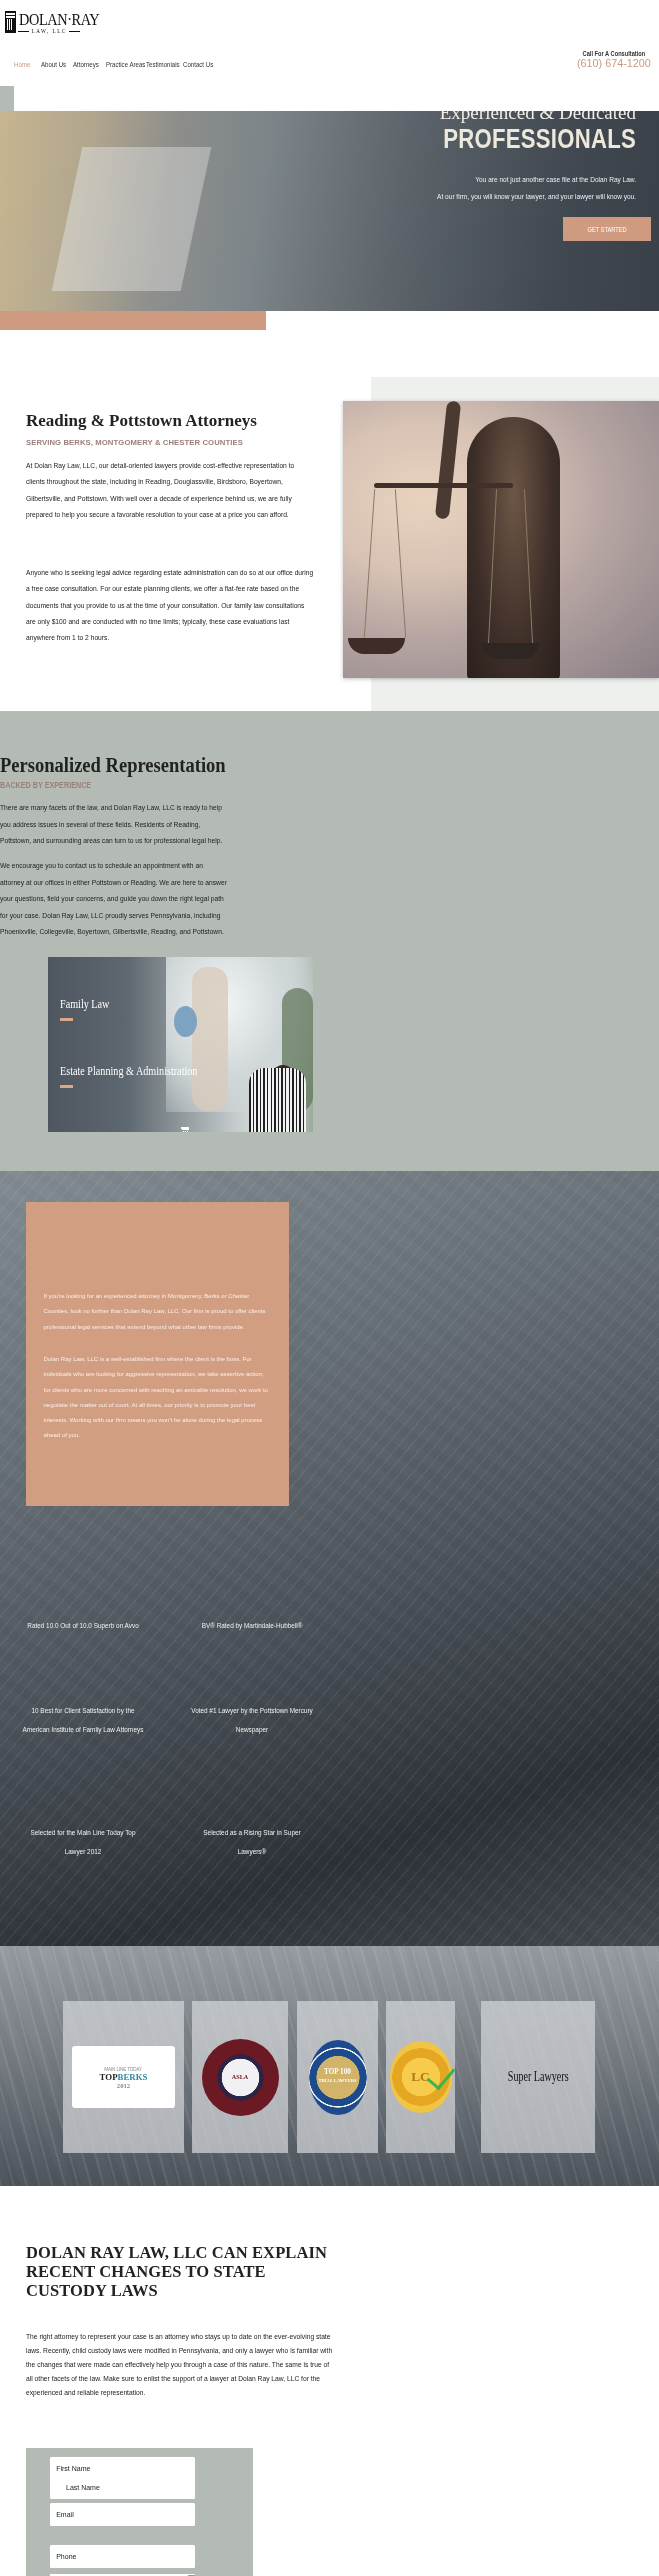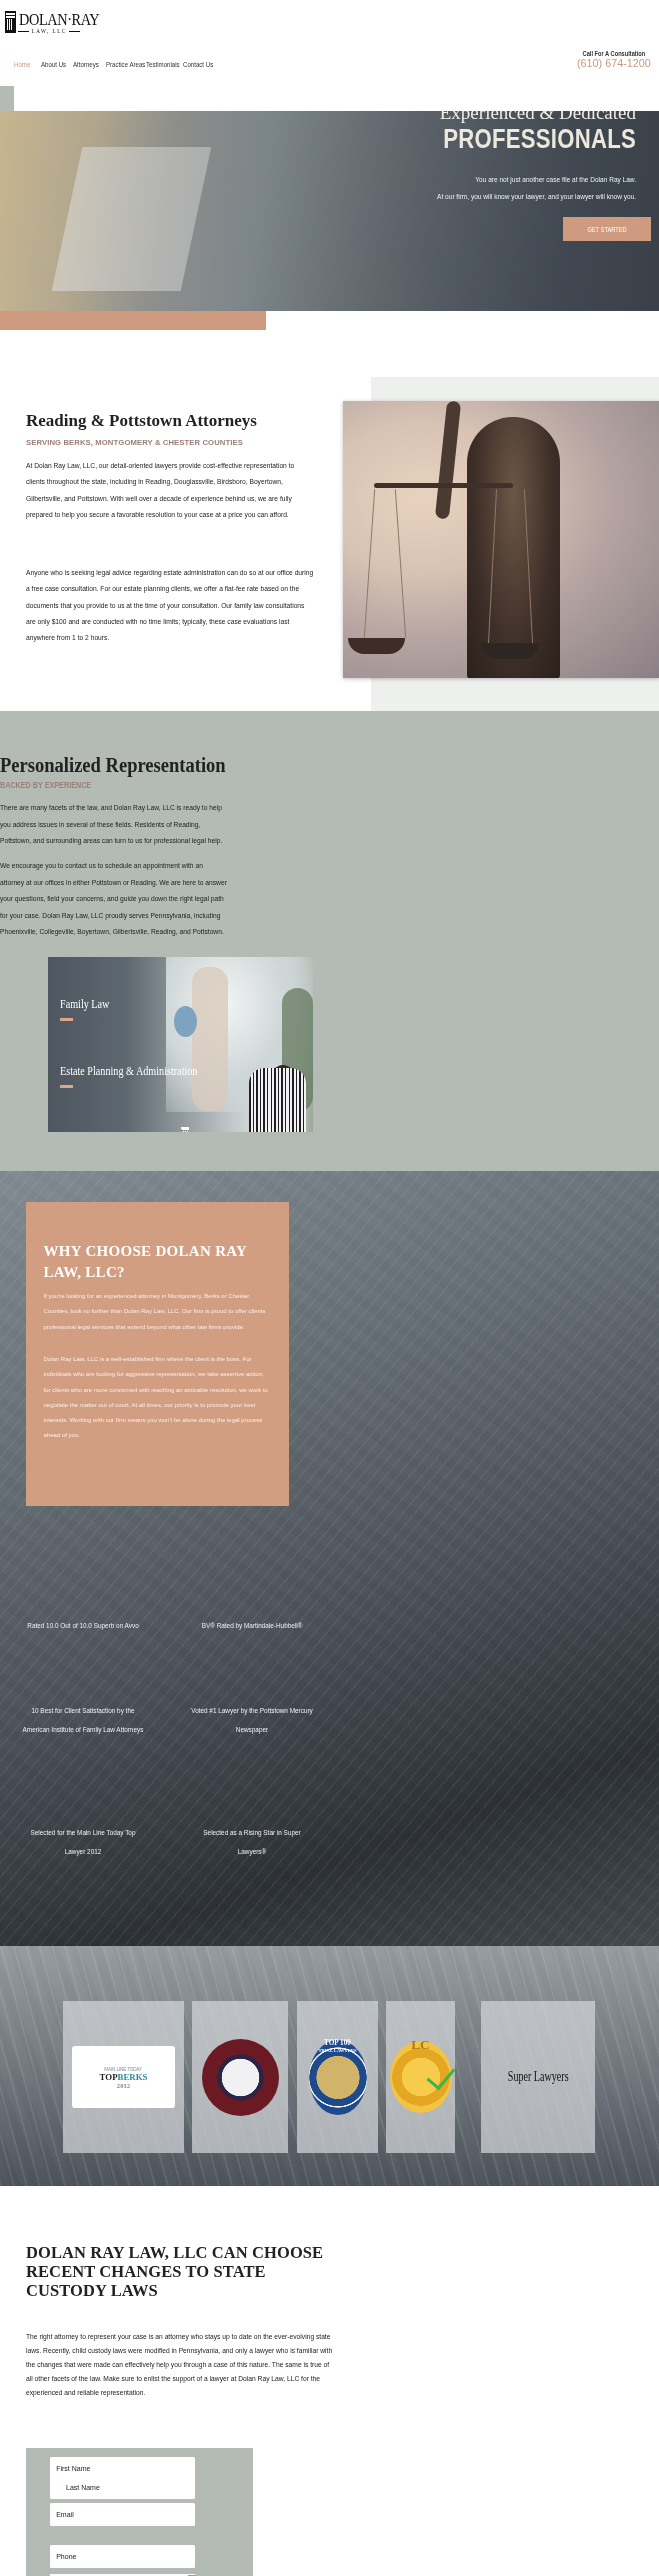--- a/index.html
+++ b/index.html
@@ -88,21 +88,21 @@
   .why-bottom { position: absolute; left: 0; top: 1946px; width: 659px; height: 240px;
     background: linear-gradient(180deg, rgba(150,156,162,0.9) 0%, rgba(120,126,132,0.9) 40%, rgba(72,78,86,0.92) 100%),
       repeating-linear-gradient(70deg, #9aa1a6 0 10.3px, #70787f 10.3px 19.6px); }
   .why-bottom-tex { position: absolute; inset: 0; background: repeating-linear-gradient(75deg, rgba(255,255,255,0.08) 0 2.1px, rgba(0,0,0,0) 2.1px 12.4px); }
 
   .mlt { width: 103px; height: 62px; background: #fff; border-radius: 3.1px; display: flex; flex-direction: column; align-items: center; justify-content: center; }
   .mlt-1 { font-size: 6.2px; color: #8a8a8a; transform: scaleX(0.75); letter-spacing: -0.2px; white-space: nowrap; }
   .mlt-2 { font-family: "Liberation Serif", serif; font-size: 8.8px; font-weight: bold; color: #222; }
   .mlt-2 span { color: #2c8aa0; }
   .mlt-3 { font-family: "Liberation Serif", serif; font-size: 6.7px; font-weight: bold; color: #888; }
-  .seal { width: 67px; height: 67px; border-radius: 50%; position: relative; display: flex; justify-content: center; }
+  .seal { width: 67px; height: 67px; border-radius: 50%; position: relative; display: flex; align-items: center; justify-content: center; }
   .seal-asla { background: radial-gradient(circle, #f1f1f3 0 34%, #2c2346 35% 42%, #6b1a24 43% 100%); width: 77px; height: 77px; }
   .seal-top { background: radial-gradient(circle, #d2b36a 0 45%, #1d4a8d 46% 60%, #f2f2f2 61% 63%, #1d4a8d 64% 100%); width: 58px; height: 75px; border-radius: 50%; }
   .seal-lc { background: radial-gradient(circle, #f7cb4b 0 40%, #e5a722 41% 60%, #f1c444 61% 100%); width: 62px; height: 72px; border-radius: 50%; }
   .seal-text { font-family: "Liberation Serif", serif; font-weight: bold; color: #fff; font-size: 7.2px; text-align: center; line-height: 7.7px; }
   .seal-lc .seal-text { color: #b27a1b; font-size: 13.4px; }
   .seal-asla .seal-text { color: #6b1a24; font-size: 6.2px; }
   .check { position: absolute; right: 3.1px; top: 20.6px; width: 15.5px; height: 26px; border-right: 3.1px solid #3cb44a; border-bottom: 3.1px solid #3cb44a; transform: rotate(40deg); }
   .super { font-family: "Liberation Serif", serif; font-size: 14px; color: #111; transform: scaleX(0.72); white-space: nowrap; }
 
   
@@ -201,21 +201,20 @@
       <div class="col" style="left:1.5px"></div>
         <div class="col" style="left:3.6px"></div>
         <div class="col" style="left:5.7px"></div>
     </div>
   </div>
 </section>
 
 <section class="why">
   <div class="why-texture"></div>
   <div class="why-box">
-    <h2 class="why-title">WHY CHOOSE DOLAN RAY LAW, LLC?</h2>
     <p class="why-p" style="top:87px">If you're looking for an experienced attorney in Montgomery, Berks or Chester Counties, look no further than Dolan Ray Law, LLC. Our firm is proud to offer clients professional legal services that extend beyond what other law firms provide.</p>
     <p class="why-p" style="top:150px">Dolan Ray Law, LLC is a well-established firm where the client is the boss. For individuals who are looking for aggressive representation, we take assertive action; for clients who are more concerned with reaching an amicable resolution, we work to negotiate the matter out of court. At all times, our priority is to promote your best interests. Working with our firm means you won't be alone during the legal process ahead of you.</p>
   </div>
   <div class="award-text" style="left:21px;top:446px">Rated 10.0 Out of 10.0 Superb on Avvo</div>
   <div class="award-text" style="left:190px;top:446px">BV® Rated by Martindale-Hubbell®</div>
   <div class="award-text" style="left:21px;top:531px">10 Best for Client Satisfaction by the American Institute of Family Law Attorneys</div>
   <div class="award-text" style="left:190px;top:531px">Voted #1 Lawyer by the Pottstown Mercury Newspaper</div>
   <div class="award-text" style="left:21px;top:653px">Selected for the Main Line Today Top Lawyer 2012</div>
   <div class="award-text" style="left:190px;top:653px">Selected as a Rising Star in Super Lawyers®</div>
 </section>
@@ -243,21 +242,21 @@
 <div class="badge-card" style="left:386px;width:69px">
   <div class="seal seal-lc">
       <div class="seal-text">LC</div>
       <div class="check"></div>
     </div>
 </div>
 <div class="badge-card" style="left:481px;width:114px">
   <div class="super">Super Lawyers</div>
 </div>
 
-<h2 class="custody-title">DOLAN RAY LAW, LLC CAN CHOOSE RECENT CHANGES TO STATE CUSTODY LAWS</h2>
+<h2 class="custody-title">DOLAN RAY LAW, LLC CAN EXPLAIN RECENT CHANGES TO STATE CUSTODY LAWS</h2>
 <p class="custody-p">The right attorney to represent your case is an attorney who stays up to date on the ever-evolving state laws. Recently, child custody laws were modified in Pennsylvania, and only a lawyer who is familiar with the changes that were made can effectively help you through a case of this nature. The same is true of all other facets of the law. Make sure to enlist the support of a lawyer at Dolan Ray Law, LLC for the experienced and reliable representation.</p>
 
 <form class="contact">
   <h3 class="contact-title">CONTACT US</h3>
   <input class="field" style="top: 8.8px;" placeholder="First Name">
   <input class="field" style="top: 28px; padding-left: 16px;" placeholder="Last Name">
   <input class="field" style="top: 55px;" placeholder="Email">
   <input class="field" style="top: 97px;" placeholder="Phone">
   <div class="select" style="top:126px">
 

